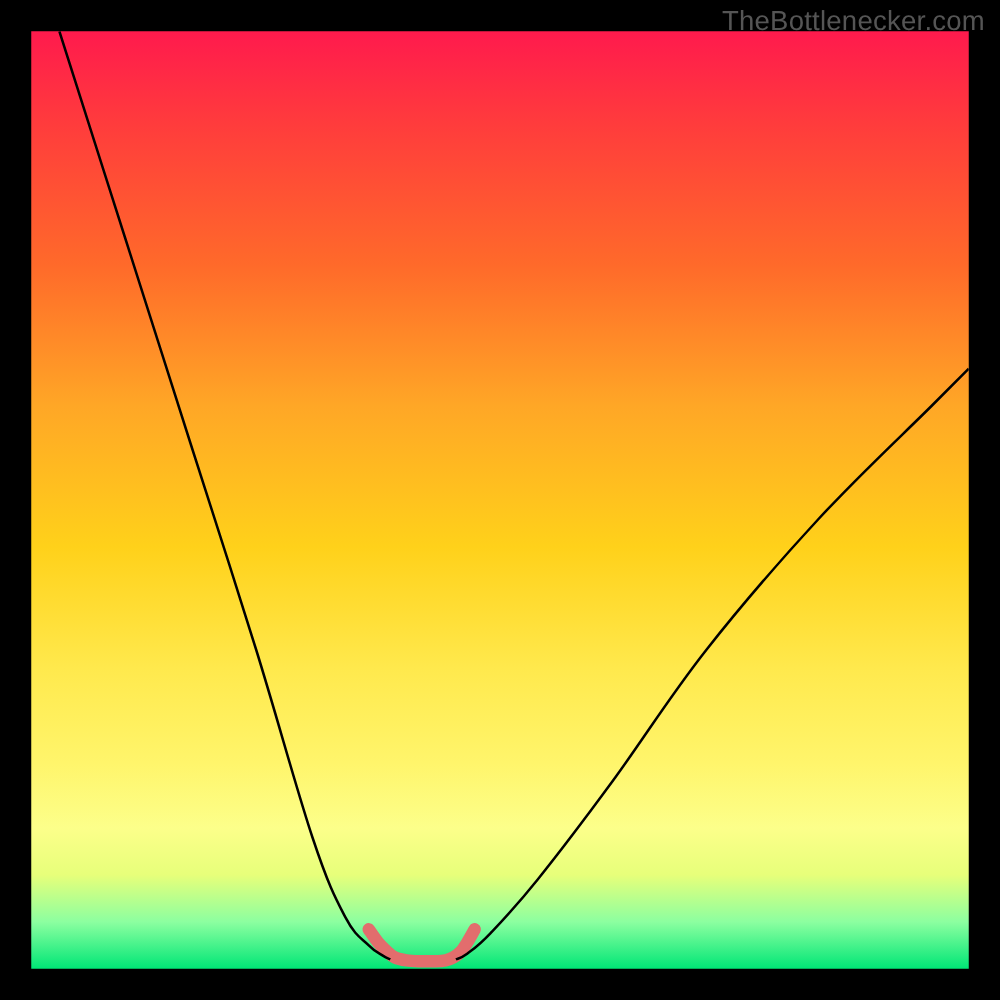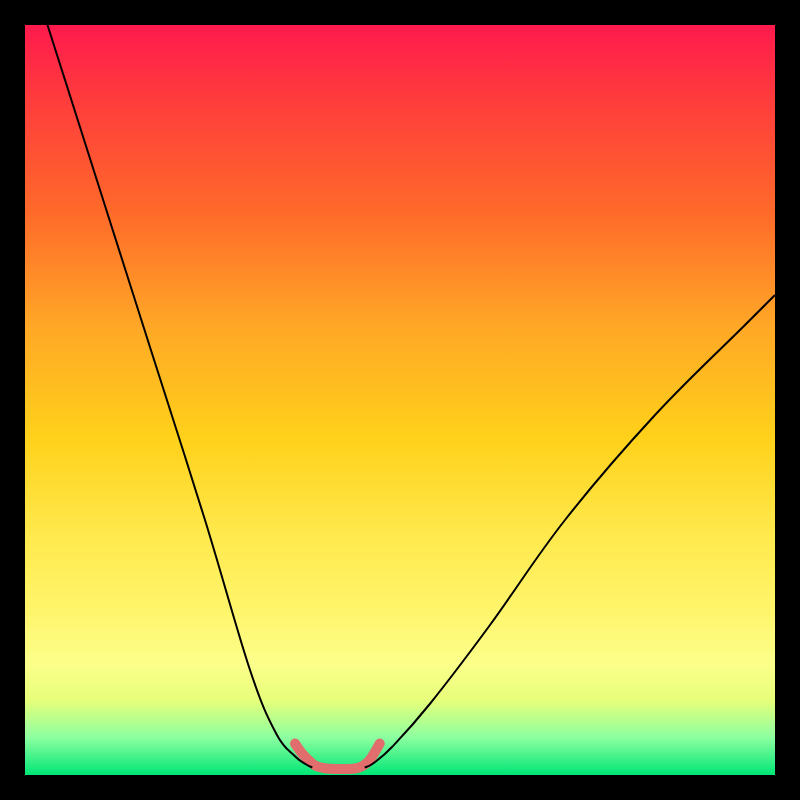--- a/index.html
+++ b/index.html
@@ -41,20 +41,21 @@
   svg.curves {
     position: absolute;
     left: 0; top: 0;
     width: 750px; height: 750px;
   }
 </style>
 </head>
 <body>
 
 <div class="stage">
+  <div class="watermark">TheBottlenecker.com</div>
   <div class="plot-area">
     <svg class="curves" viewBox="0 0 750 750" preserveAspectRatio="none">
       <path fill="none" d="M 270,718.5 C 271.35,720.39 274.8,725.76 277.5,729 C 280.2,732.24 282.57,734.34 285,736.5 C 287.43,738.66 288.29999999999995,739.785 290.99999999999994,741 C 293.69999999999993,742.215 296.355,742.71 300,743.25 C 303.645,743.79 307.2,743.865 311.25,744 C 315.3,744.135 318.855,744.135 322.5,744 C 326.145,743.865 328.8,743.79 331.5,743.25 C 334.2,742.71 335.34,742.215 337.5,741 C 339.66,739.785 341.475,738.66 343.5,736.5 C 345.525,734.34 346.725,732.24 348.75,729 C 350.775,725.76 353.67,720.39 354.75,718.5" stroke="#e26d6d" stroke-width="10" stroke-linecap="round" stroke-linejoin="round"></path>
       <path fill="none" d="M 22.5,0 C 31.95,29.7 56.099999999999994,105.60000000000002 75,165 C 93.9,224.39999999999998 108.60000000000002,270.59999999999997 127.50000000000001,329.99999999999994 C 146.4,389.3999999999999 162.45,438.3 180,495 C 197.55,551.7 212.17499999999998,606.525 225,645 C 237.82500000000002,683.475 243.15000000000003,693.225 251.25000000000003,708.75 C 259.35,724.275 264.6,725.715 270,731.25 C 275.4,736.785 278.145,737.475 281.25,739.5 C 284.355,741.525 286.16999999999996,741.96 287.24999999999994,742.5" stroke="#000000" stroke-width="2" stroke-linecap="butt" stroke-linejoin="round"></path>
       <path fill="none" d="M 339.74999999999994,742.5 C 341.36999999999995,741.69 343.755,741.78 348.75,738 C 353.745,734.22 357.375,732.165 367.5,721.5 C 377.625,710.835 387.45,700.62 405,678.75 C 422.55,656.88 440.7,633.075 465,600 C 489.3,566.925 510.3,532.8 540,495 C 569.7,457.2 597.6,425.1 630,390 C 662.4,354.9 698.4,321.6 720,300 C 741.6,278.4 744.6,275.4 750,270" stroke="#000000" stroke-width="2" stroke-linecap="butt" stroke-linejoin="round"></path>
     </svg>
   </div>
 </div>
 
 </body></html>

